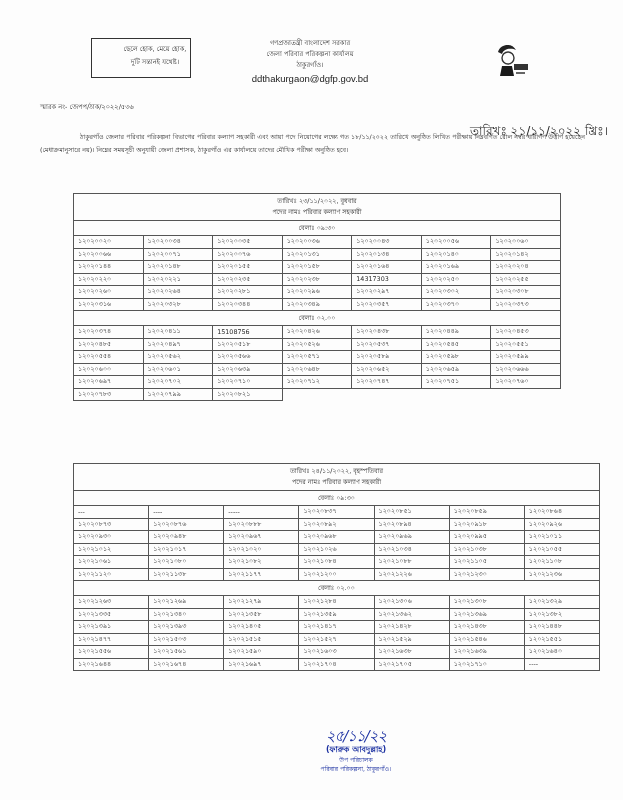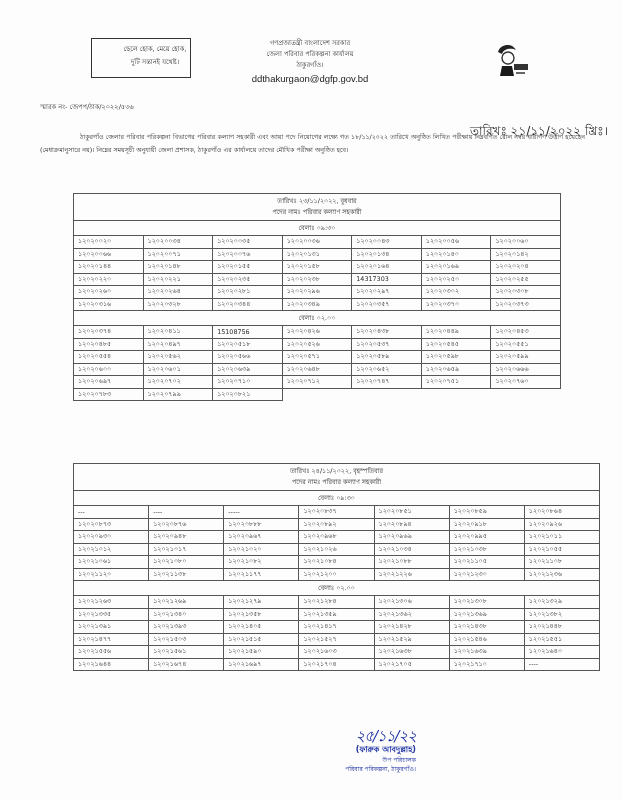--- a/index.html
+++ b/index.html
@@ -12,21 +12,21 @@
   .memo{position:absolute;left:40px;top:101px;font-size:6.6px;}
   .date{position:absolute;left:470px;top:122px;font-size:12px;}
   .para{position:absolute;left:40px;top:130px;width:545px;font-size:6.3px;line-height:13px;text-indent:40px;text-align:justify;}
   table.sched{position:absolute;border-collapse:collapse;font-size:6.4px;}
   table.sched td{border:1px solid #555;height:11.5px;padding:0 4px;white-space:nowrap;width:58px;}
   table.sched td.empty{border:none;}
   table.sched td.hdr{text-align:center;padding:2px 0;line-height:11px;border-bottom:1px solid #555;}
   table.sched td.shift{text-align:center;height:14px;}
   .t1{left:73px;top:193px;width:488px;}
   .t2{left:73px;top:463px;width:527px;}
-  .sign{position:absolute;left:296px;top:728px;width:120px;text-align:right;color:#1a2fa0;}
+  .sign{position:absolute;left:296px;top:728px;width:120px;text-align:center;color:#1a2fa0;}
   .sign .scribble{font-family:"DejaVu Serif",serif;font-size:15px;font-style:italic;line-height:16px;letter-spacing:-1px;}
   .sign .name{font-size:8px;font-weight:bold;line-height:11px;}
   .sign .line{font-size:6px;line-height:9px;}
 </style>
 </head>
 <body>
 
 <div class="page">
 
   <div class="slogan">

